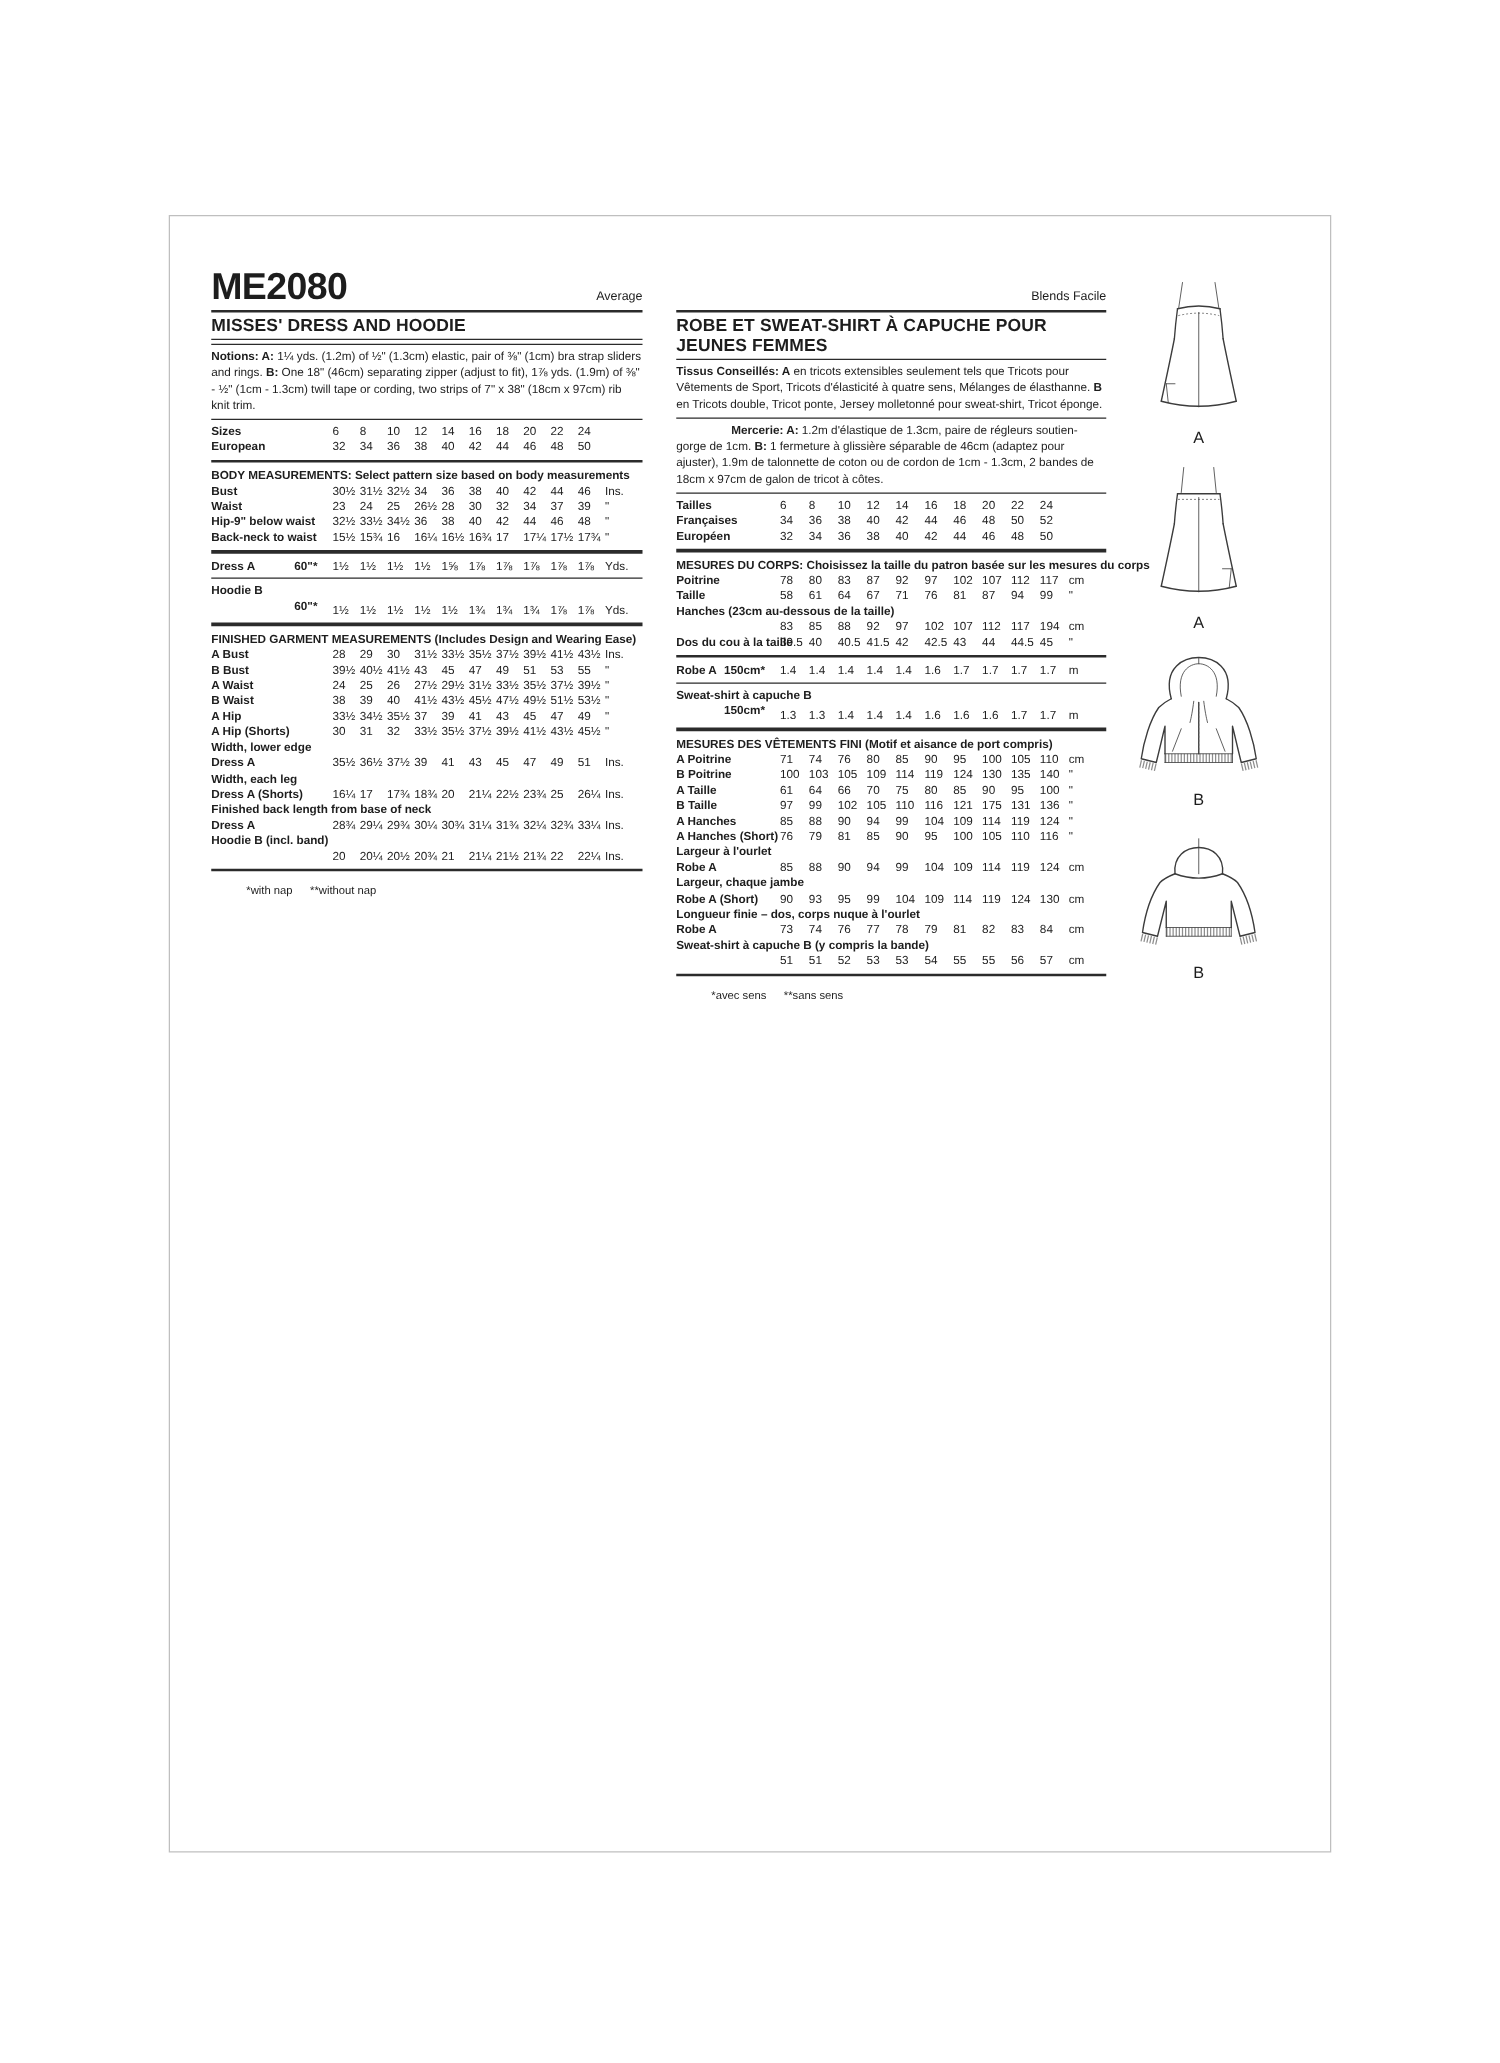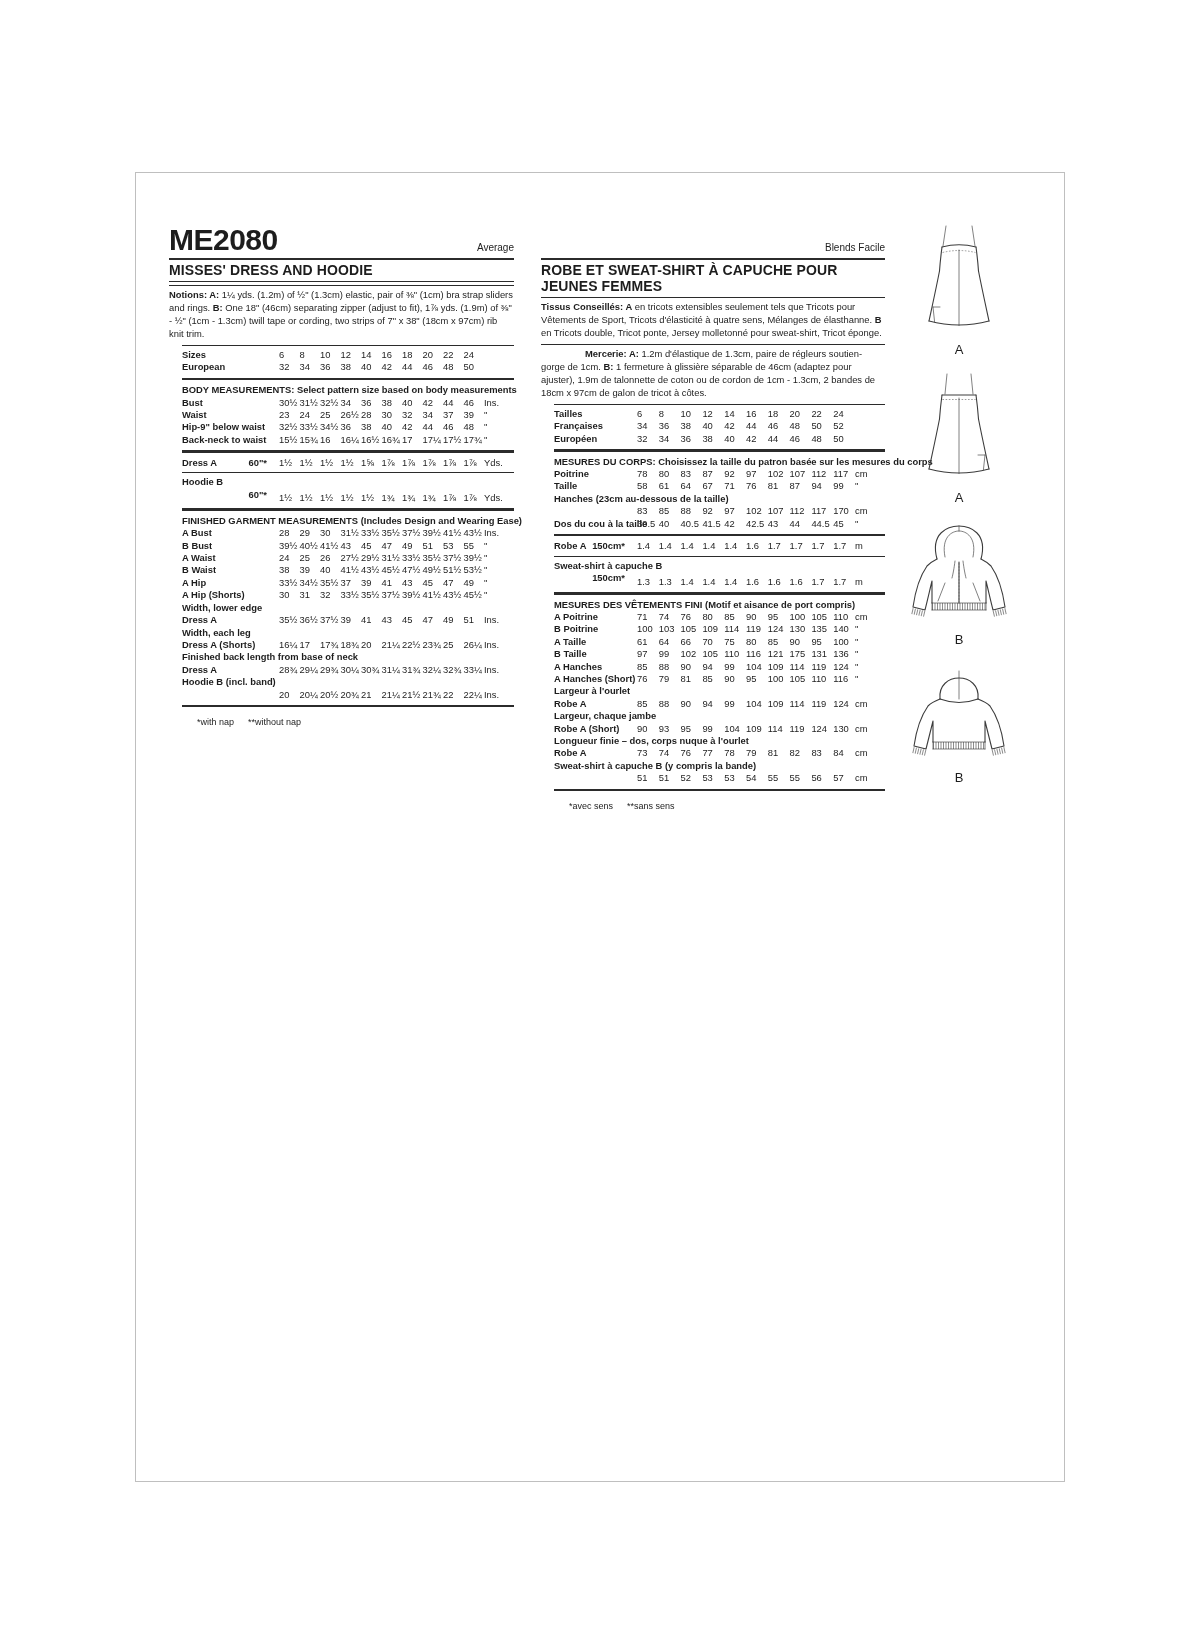--- a/index.html
+++ b/index.html
@@ -1,38 +1,38 @@
 <!DOCTYPE html>
 <html><head>
 <meta charset="utf-8">
 <style>
   html,body{margin:0;padding:0;background:#ffffff;}
   body{width:1200px;height:1650px;position:relative;font-family:"Liberation Sans","DejaVu Sans",sans-serif;color:#1d1d1d;}
   .sheet{position:absolute;left:135px;top:172px;width:928px;height:1308px;background:#fff;border:1px solid #bfbfbf;}
-  .col{position:absolute;top:48px;}
+  .col{position:absolute;top:38px;}
   .col-en{left:33px;width:345px;}
   .col-fr{left:405px;width:344px;}
   .figs{position:absolute;left:766px;top:50px;width:114px;}
 
   .hdr{display:flex;justify-content:space-between;align-items:flex-end;height:34px;}
   .patno{font-weight:bold;font-size:30px;letter-spacing:-0.5px;line-height:30px;}
   .diff{font-size:10px;line-height:14px;margin-top:40px;}
   .hdr-fr{display:flex;justify-content:flex-end;align-items:flex-end;height:34px;}
 
   .rule{background:#2b2b2b;border:0;}
   .rule.mid{height:2px;margin:3px 0 2px 0;}
   .rule.thin{height:1px;margin:3px 0;}
   .rule.thick{height:2.5px;margin:4px 0;}
 
   .gtitle{font-weight:bold;font-size:14px;margin:2px 0 1px 0;letter-spacing:0.1px;}
   .para{font-size:9.4px;line-height:1.38;margin:3px 0 4px 0;}
   .footnote{font-size:9px;margin-top:10px;margin-left:28px;}
   .footnote span{margin-right:14px;}
 
-  .tbl{margin-top:2px;margin-left:13px;}
+  .tbl{margin-top:2px;}
   .trow{display:grid;grid-template-columns:97px repeat(10,1fr) 30px;font-size:9.4px;line-height:12.4px;align-items:baseline;}
   .col-fr .trow{grid-template-columns:83px repeat(10,1fr) 30px;}
   .trow .labcell{display:flex;justify-content:space-between;white-space:nowrap;padding-right:12px;}
   .trow.span .labcell{grid-column:1/-1;padding-right:0;}
   .lab,.sublab{font-weight:bold;}
   .val,.unit{font-weight:normal;}
 
   .fig{margin:0 0 14px 0;text-align:center;}
   .fig svg{display:block;margin:0 auto;}
   .fig figcaption{font-size:13px;color:#1d1d1d;margin-top:1px;}
@@ -504,21 +504,21 @@
           </span>
           <span class="val">83</span>
           <span class="val">85</span>
           <span class="val">88</span>
           <span class="val">92</span>
           <span class="val">97</span>
           <span class="val">102</span>
           <span class="val">107</span>
           <span class="val">112</span>
           <span class="val">117</span>
-          <span class="val">170</span>
+          <span class="val">194</span>
           <span class="unit">cm</span>
         </div>
         <div class="trow">
           <span class="labcell">
             <span class="lab">Dos du cou à la taille</span>
           </span>
           <span class="val">39.5</span>
           <span class="val">40</span>
           <span class="val">40.5</span>
           <span class="val">41.5</span>

